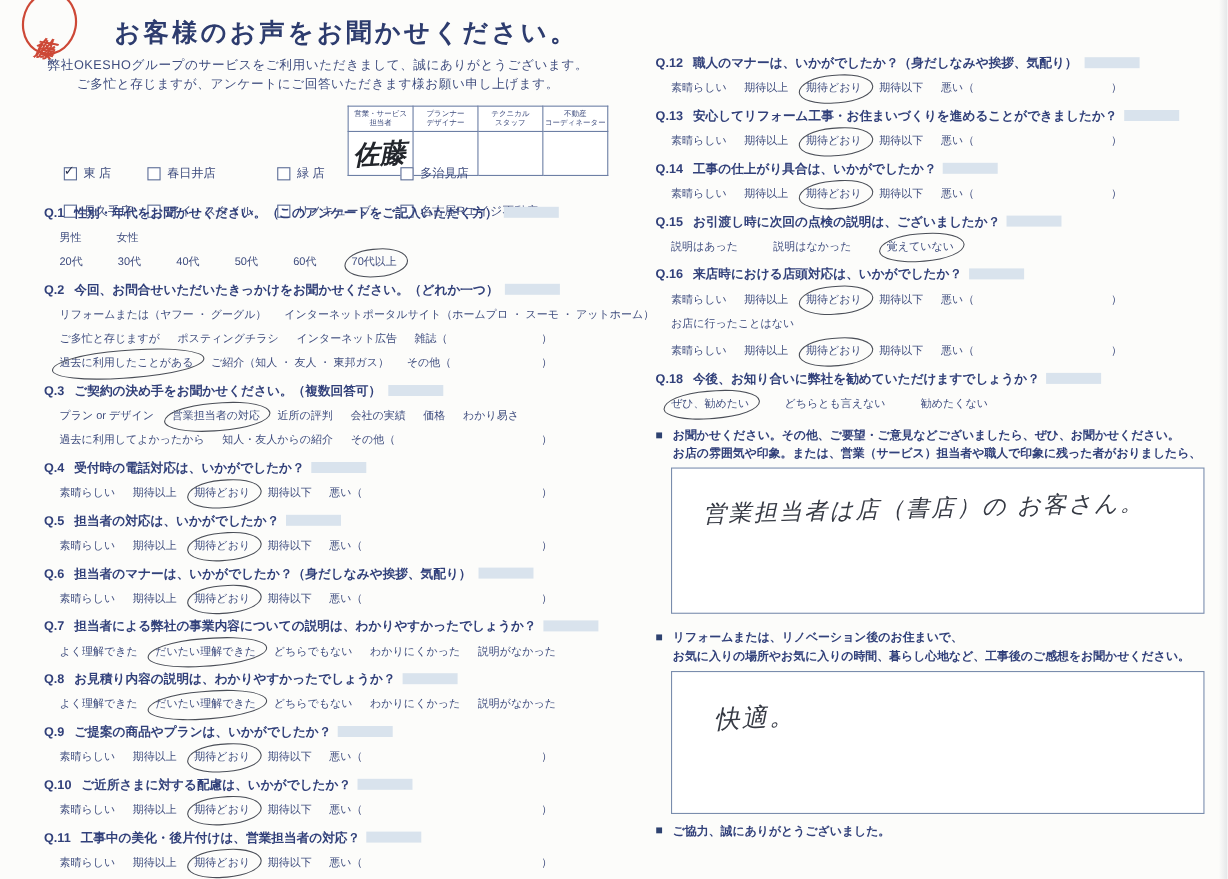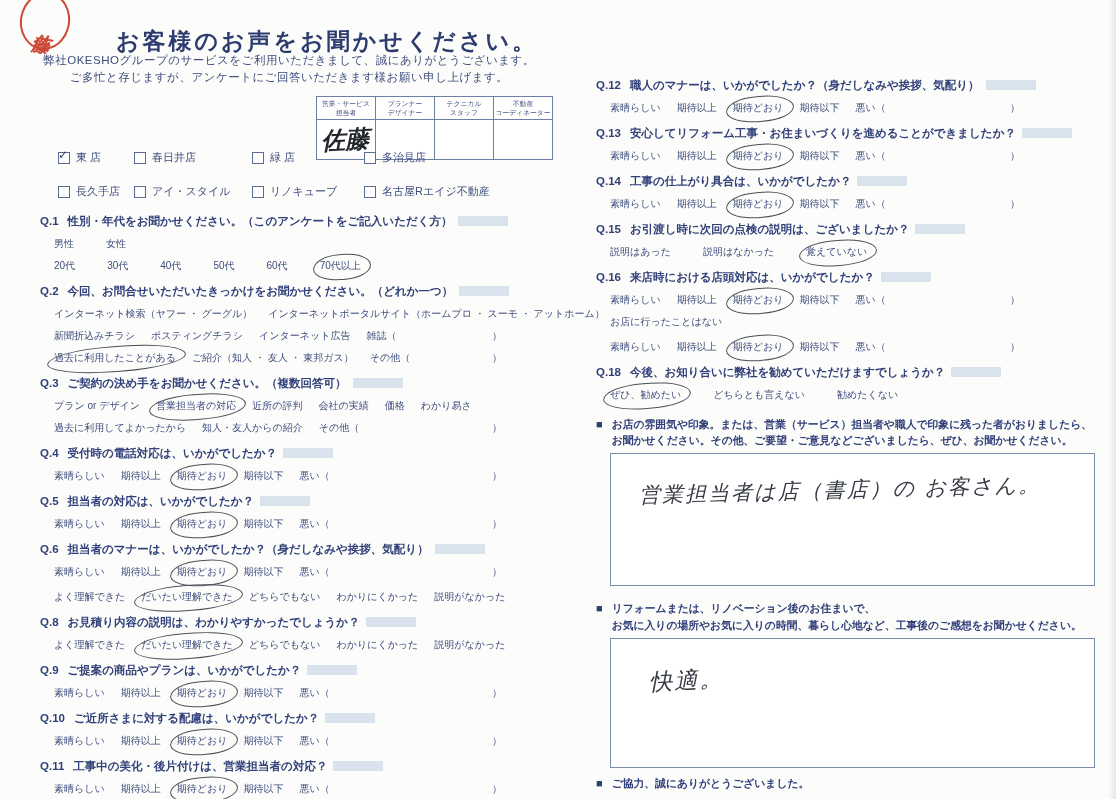--- a/index.html
+++ b/index.html
@@ -11,21 +11,21 @@
   }
   body::after{content:"";position:absolute;right:0;top:0;width:8px;height:100%;
     background:linear-gradient(to right,rgba(0,0,0,0),rgba(120,130,150,.18));pointer-events:none;}
 
   
   .stamp{position:absolute;left:20px;top:-8px;width:56px;height:66px;}
   .stamp-inner{width:46px;height:54px;border:2.5px solid #cd4836;border-radius:50%;
     display:flex;align-items:center;justify-content:center;transform:rotate(10deg);
     color:#cd4836;font-weight:bold;font-size:18px;writing-mode:vertical-rl;letter-spacing:1px;
     font-style:italic;}
-  .page-title{position:absolute;left:104px;top:14px;margin:12px;font-size:23px;font-weight:bold;
+  .page-title{position:absolute;left:104px;top:14px;margin:0;font-size:23px;font-weight:bold;
     letter-spacing:3px;color:#2d3c6e;}
   .subtitle{position:absolute;left:34px;top:52px;width:510px;text-align:center;
     font-size:11.5px;line-height:1.5;letter-spacing:.5px;margin:0;}
 
   
   .staff-table{position:absolute;left:316px;top:96px;border-collapse:collapse;background:#fff;}
   .staff-table th,.staff-table td{border:1px solid #6d7fa5;}
   .staff-table th{font-size:6.8px;font-weight:normal;width:56px;padding:2px 1px;line-height:1.35;
     text-align:center;color:#3e4c7e;}
   .staff-table td{height:37px;text-align:left;vertical-align:middle;}
@@ -34,21 +34,21 @@
 
   
   .stores{position:absolute;left:58px;top:150px;display:grid;
     grid-template-columns:76px 118px 112px auto;row-gap:19px;font-size:11px;}
   .store{white-space:nowrap;display:flex;align-items:center;}
   .cb{display:inline-block;width:10px;height:10px;border:1.2px solid #5a6b95;margin-right:6px;
     position:relative;background:#fff;flex:none;}
   .cb.checked::after{content:"✓";position:absolute;left:-1px;top:-5px;font-size:12px;color:#2b3350;}
 
   
-  .col{position:absolute;margin-top:28px;}
+  .col{position:absolute;}
   .col-left{left:40px;top:186px;width:522px;}
   .col-right{left:596px;top:50px;width:516px;}
   .qblock{margin-bottom:11px;}
   .q-title{font-size:11.5px;font-weight:bold;color:#31407a;white-space:nowrap;}
   .q-title::after{content:"";display:inline-block;width:50px;height:10px;background:#d9e3ed;
     margin-left:6px;vertical-align:-1px;}
   .qnum{margin-right:9px;}
   .orow{display:flex;align-items:center;gap:16px;padding-left:14px;margin-top:8px;
     font-size:10px;white-space:nowrap;}
   .orow.wide{gap:32px;}
@@ -160,25 +160,25 @@
         <span class="opt">30代</span>
         <span class="opt">40代</span>
         <span class="opt">50代</span>
         <span class="opt">60代</span>
         <span class="opt circled">70代以上</span>
       </div>
     </div>
     <div class="qblock">
       <div class="q-title"><span class="qnum">Q.2</span><span>今回、お問合せいただいたきっかけをお聞かせください。（どれか一つ）</span></div>
       <div class="orow">
-        <span class="opt">インターネット検索（ヤフー ・ グーグル）</span>
+        <span class="opt">リフォームまたは（ヤフー ・ グーグル）</span>
         <span class="opt">インターネットポータルサイト（ホームプロ ・ スーモ ・ アットホーム）</span>
       </div>
       <div class="orow">
-        <span class="opt">新聞折込みチラシ</span>
+        <span class="opt">ご多忙と存じますが</span>
         <span class="opt">ポスティングチラシ</span>
         <span class="opt">インターネット広告</span>
         <span class="opt">雑誌（</span>
         <span class="end">）</span>
       </div>
       <div class="orow">
         <span class="opt circled">過去に利用したことがある</span>
         <span class="opt">ご紹介（知人 ・ 友人 ・ 東邦ガス）</span>
         <span class="opt">その他（</span>
         <span class="end">）</span>
@@ -228,20 +228,21 @@
       <div class="orow">
         <span class="opt">素晴らしい</span>
         <span class="opt">期待以上</span>
         <span class="opt circled">期待どおり</span>
         <span class="opt">期待以下</span>
         <span class="opt">悪い（</span>
         <span class="end">）</span>
       </div>
     </div>
     <div class="qblock">
+      <div class="q-title"><span class="qnum">Q.7</span><span>担当者による弊社の事業内容についての説明は、わかりやすかったでしょうか？</span></div>
       <div class="orow">
         <span class="opt">よく理解できた</span>
         <span class="opt circled">だいたい理解できた</span>
         <span class="opt">どちらでもない</span>
         <span class="opt">わかりにくかった</span>
         <span class="opt">説明がなかった</span>
       </div>
     </div>
     <div class="qblock">
       <div class="q-title"><span class="qnum">Q.8</span><span>お見積り内容の説明は、わかりやすかったでしょうか？</span></div>
@@ -361,22 +362,22 @@
           <span class="opt circled">ぜひ、勧めたい</span>
           <span class="opt">どちらとも言えない</span>
           <span class="opt">勧めたくない</span>
         </div>
       </div>
     </div>
 
   <div class="note">
     <span class="bullet">■</span>
     <div>
+      <p>お聞かせください。その他、ご要望・ご意見などございましたら、ぜひ、お聞かせください。</p>
       <p>お店の雰囲気や印象。または、営業（サービス）担当者や職人で印象に残った者がおりましたら、</p>
-      <p>お聞かせください。その他、ご要望・ご意見などございましたら、ぜひ、お聞かせください。</p>
     </div>
   </div>
   <div class="hbox hbox-1">
     <span class="hw">営業担当者は店（書店）の お客さん。</span>
   </div>
 
   <div class="note">
     <span class="bullet">■</span>
     <div>
       <p>リフォームまたは、リノベーション後のお住まいで、</p>

